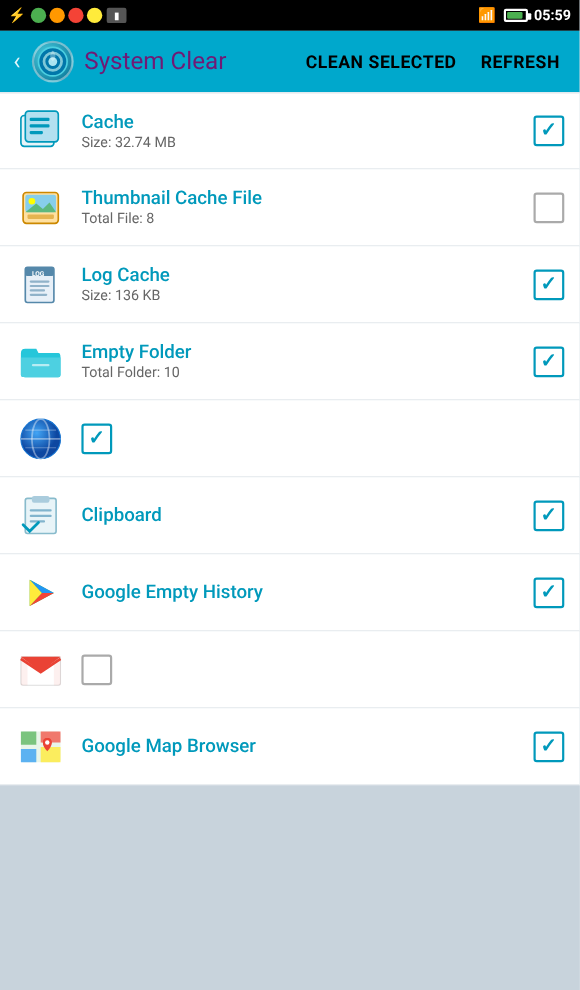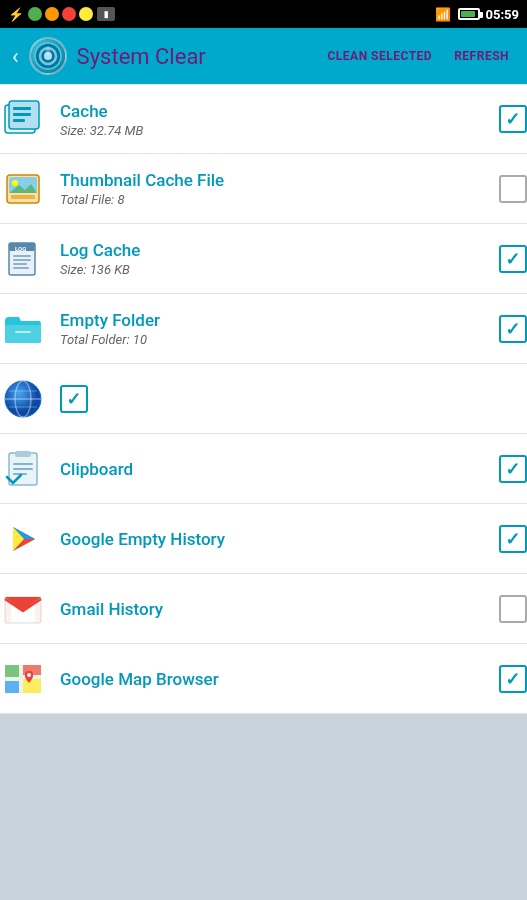--- a/index.html
+++ b/index.html
@@ -103,41 +103,41 @@
       border: 2px solid rgba(255,255,255,0.4);
       overflow: hidden;
     }
     .app-title {
       color: #701a75;
       font-size: 22px;
       font-weight: 400;
       flex: 1;
     }
     .header-btn {
-      color: #701a75;
-      font-size: 12px;
+      color: #000000;
+      font-size: 16px;
       font-weight: bold;
       letter-spacing: 0.5px;
       cursor: pointer;
       padding: 4px 6px;
       text-transform: uppercase;
     }
 
     
     .list-container {
       background: #f0f4f7;
       width: 100%;
     }
 
     
     .list-item {
       background: #fff;
       display: flex;
       align-items: center;
-      padding: 10px 0;
+      padding: 10px 14px;
       border-bottom: 1px solid #e0e5ea;
       min-height: 70px;
       gap: 14px;
     }
     .list-item:first-child {
       border-top: 1px solid #e0e5ea;
     }
 
     .item-icon-wrap {
       width: 46px;
@@ -153,21 +153,20 @@
     }
     .item-title {
       font-size: 17px;
       color: #0099bb;
       font-weight: 500;
     }
     .item-subtitle {
       font-size: 13px;
       color: #666;
       margin-top: 2px;
-      font-style: italic;
     }
 
     .checkbox-wrap {
       width: 28px; height: 28px;
       border: 2px solid #0099bb;
       border-radius: 3px;
       display: flex; align-items: center; justify-content: center;
       cursor: pointer;
       flex-shrink: 0;
     }
@@ -368,23 +367,20 @@
       <div class="item-icon-wrap">
         <svg width="44" height="44" viewBox="0 0 44 44">
         <rect x="4" y="10" width="36" height="26" rx="2" fill="#fff" stroke="#ddd" stroke-width="1"></rect>
         <path d="M4 12 L22 24 L40 12" fill="none" stroke="#ea4335" stroke-width="2.5"></path>
         <rect x="4" y="10" width="36" height="4" fill="#ea4335" opacity="0.15"></rect>
         <path d="M4 10 L22 24 L40 10" fill="#ea4335"></path>
         <rect x="4" y="10" width="6" height="26" fill="#ea4335" opacity="0.08"></rect>
         <rect x="34" y="10" width="6" height="26" fill="#ea4335" opacity="0.08"></rect>
       </svg>
       </div>
-      <div class="item-text">
-        <div class="item-title">Gmail History</div>
-      </div>
       <div class="checkbox-wrap unchecked"></div>
     </div>
     <div class="list-item">
       <div class="item-icon-wrap">
         <svg width="44" height="44" viewBox="0 0 44 44">
         <rect x="4" y="8" width="36" height="28" rx="2" fill="#e8f5e9"></rect>
         <polygon points="4,8 18,8 18,20 4,20" fill="#4caf50" opacity="0.7"></polygon>
         <polygon points="22,8 40,8 40,18 22,18" fill="#f44336" opacity="0.7"></polygon>
         <polygon points="4,24 18,24 18,36 4,36" fill="#2196f3" opacity="0.7"></polygon>
         <polygon points="22,22 40,22 40,36 22,36" fill="#ffeb3b" opacity="0.8"></polygon>

